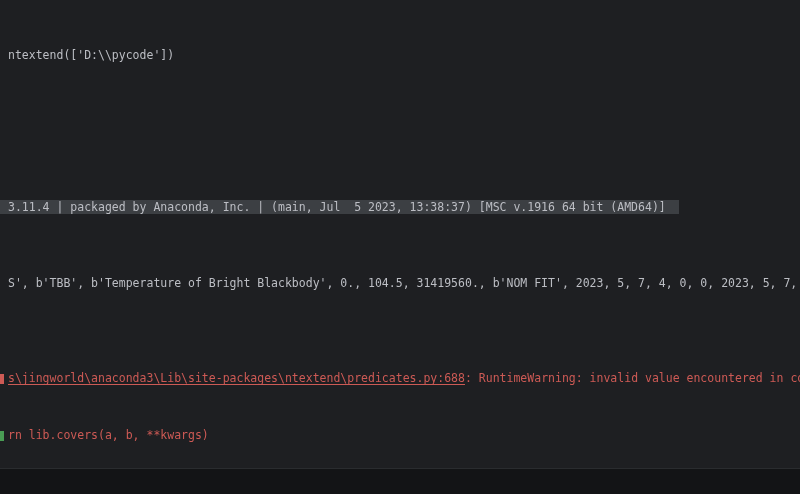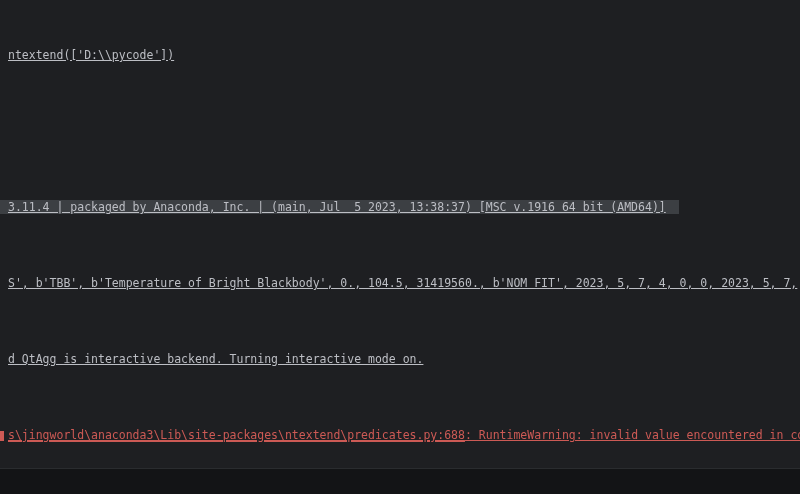--- a/index.html
+++ b/index.html
@@ -18,21 +18,20 @@
     font-size: 11.5px;
     line-height: 19px;
     white-space: pre;
   }
   .line {
     height: 19px;
     padding-left: 8px;
     position: relative;
     color: var(--stdout, #bcbec4);
     overflow: hidden;
-    text-decoration: underline;
   }
   .line.err { color: var(--stderr, #cd5a55); }
   .lnk {
     color: inherit;
     text-decoration: underline;
     text-underline-offset: 2px;
     cursor: pointer;
   }
   .hl {
     background: var(--hlbg, #3c3f43);
@@ -64,21 +63,20 @@
 <div class="console">
 
   <div class="line out"><span>ntextend(['D:\\pycode'])</span></div>
 
   <div class="line"></div>
 
   <div class="line out"><span class="hl">3.11.4 | packaged by Anaconda, Inc. | (main, Jul  5 2023, 13:38:37) [MSC v.1916 64 bit (AMD64)]</span></div>
 
   <div class="line out"><span>S', b'TBB', b'Temperature of Bright Blackbody', 0., 104.5, 31419560., b'NOM FIT', 2023, 5, 7, 4, 0, 0, 2023, 5, 7,</span></div>
 
-  <div class="line out"><span>d QtAgg is interactive backend. Turning interactive mode on.</span></div>
 
   <div class="line err"><span class="frag r"></span><a class="lnk">s\jingworld\anaconda3\Lib\site-packages\ntextend\predicates.py:688</a><span>: RuntimeWarning: invalid value encountered in covers</span></div>
   <div class="line err"><span class="frag g"></span><span>rn lib.covers(a, b, **kwargs)</span></div>
 
   
   
 
   
   
 

